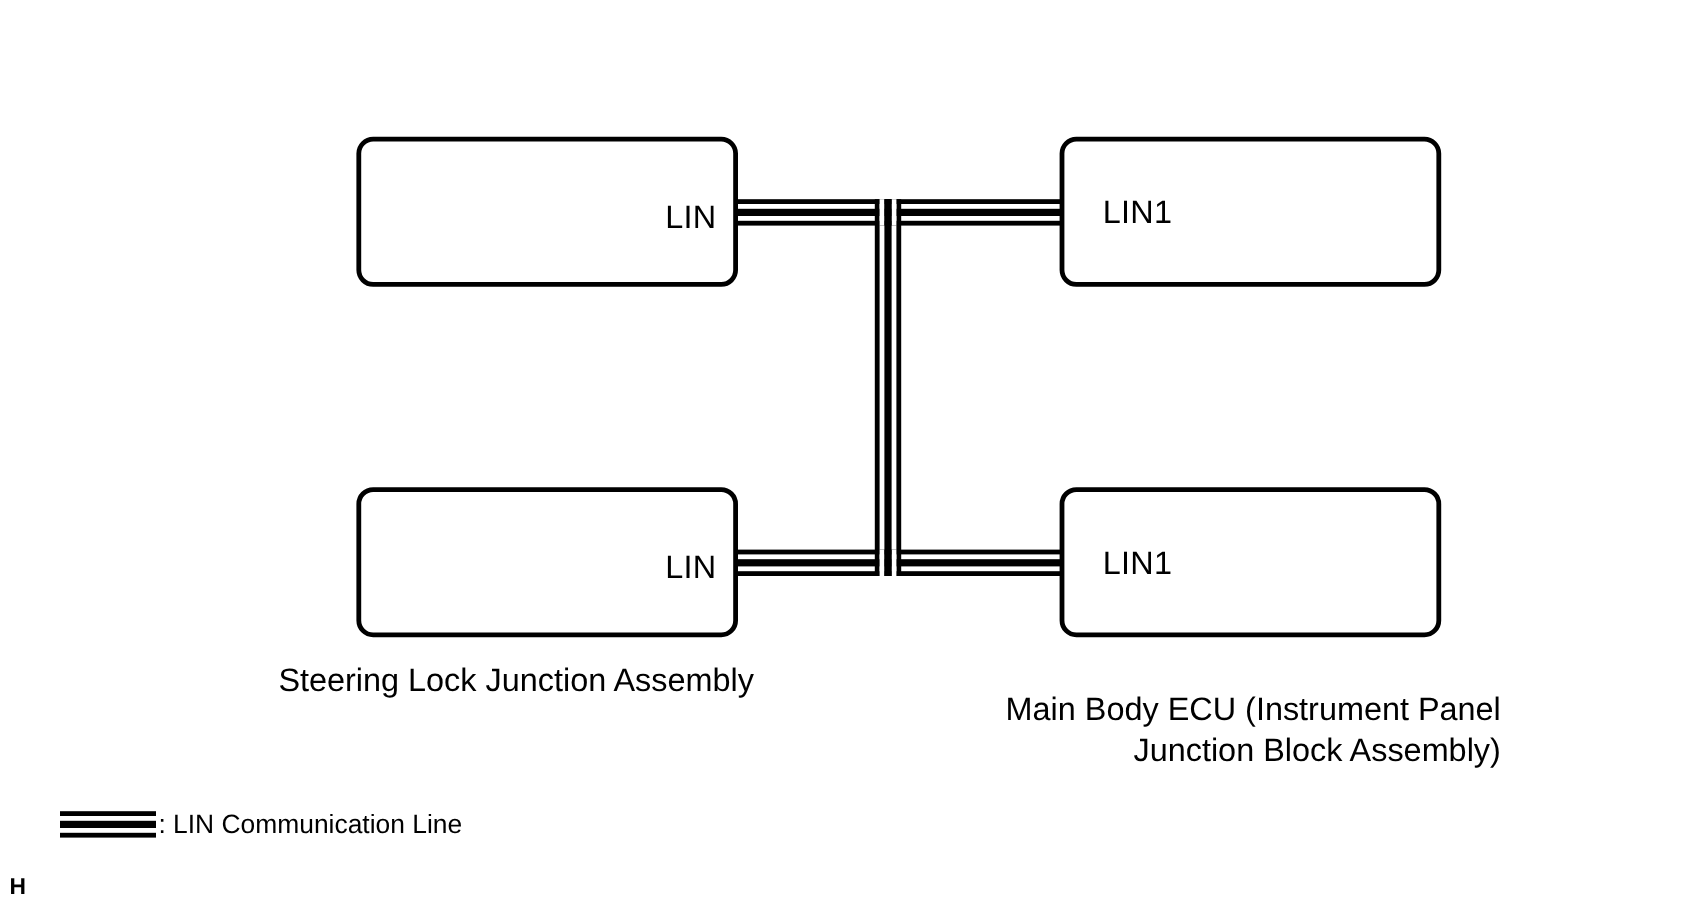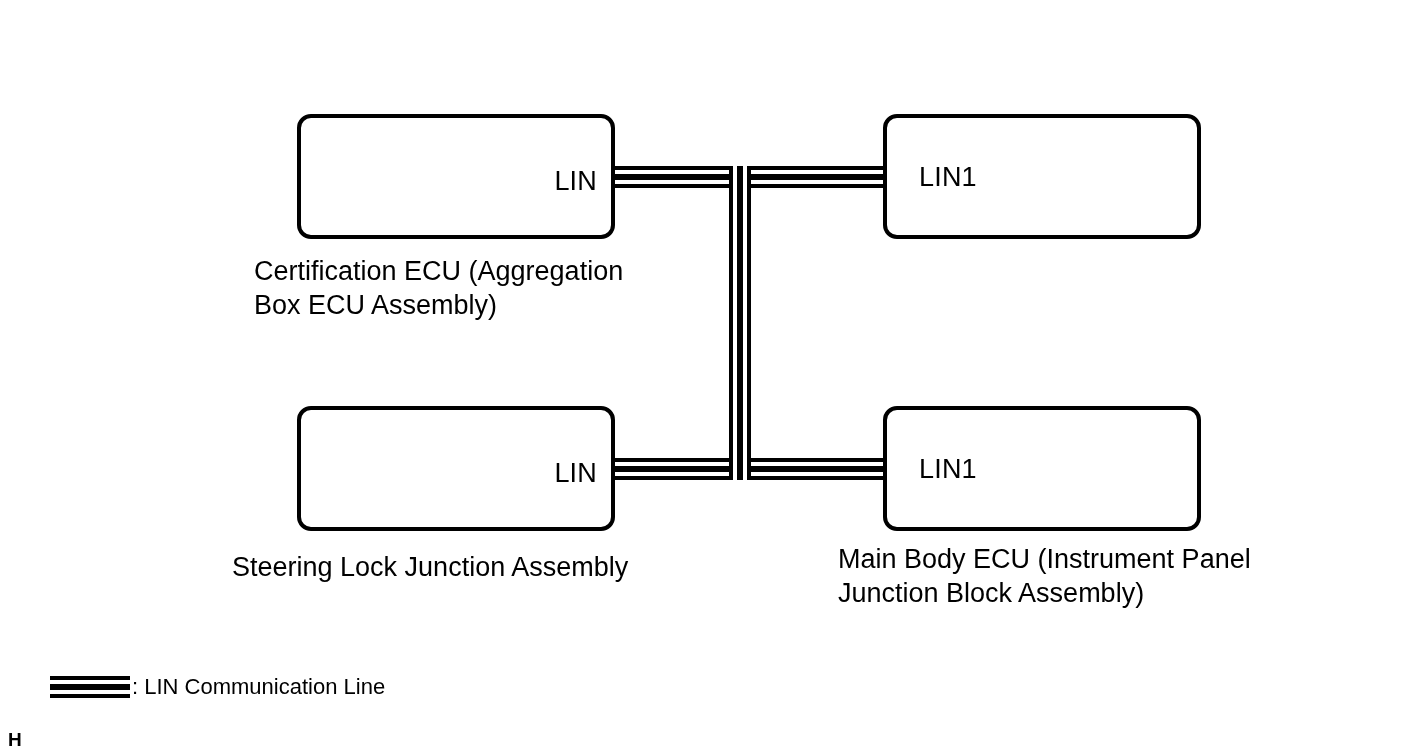--- a/index.html
+++ b/index.html
@@ -11,20 +11,21 @@
   body {
     font-family: "Liberation Sans", sans-serif;
     color: #000000;
   }
   #canvas {
     position: relative;
     width: 1421px;
     height: 756px;
     background: #ffffff;
     overflow: hidden;
+    text-align: right;
   }
 
   
   .ecu-box {
     position: absolute;
     box-sizing: border-box;
     border: 4px solid #000000;
     border-radius: 14px;
     background: #ffffff;
   }
@@ -49,21 +50,21 @@
   
   .caption {
     position: absolute;
     font-size: 27px;
     line-height: 34px;
     white-space: pre-line;
   }
   .caption.cap-tl { left: 254px; top: 254px; }
   .caption.cap-tr { left: 816px; top: 277px; }
   .caption.cap-bl { left: 232px; top: 550px; }
-  .caption.cap-br { left: 838px; top: 542px; }
+  .caption.cap-br { left: 838px; top: 574px; }
 
   
   
   .bus-h {
     position: absolute;
     height: 22px;
   }
   .bus-h .s {
     position: absolute;
     left: 0;
@@ -188,22 +189,20 @@
     <span class="s s3"></span>
   </div>
 
   <span class="junction-patch" id="jp-top-a"></span>
   <span class="junction-patch" id="jp-top-b"></span>
   <span class="junction-patch" id="jp-bot-a"></span>
   <span class="junction-patch" id="jp-bot-b"></span>
   <span class="junction-ink" id="ji-top"></span>
   <span class="junction-ink" id="ji-bot"></span>
 
-  <div class="caption cap-tl">Certification ECU (Aggregation
-Box ECU Assembly)</div>
 
 
   <div class="caption cap-bl">Steering Lock Junction Assembly</div>
 
   <div class="caption cap-br">Main Body ECU (Instrument Panel
 Junction Block Assembly)</div>
 
   <div id="legend">
     <span class="legend-swatch">
       <span class="s s1"></span>

